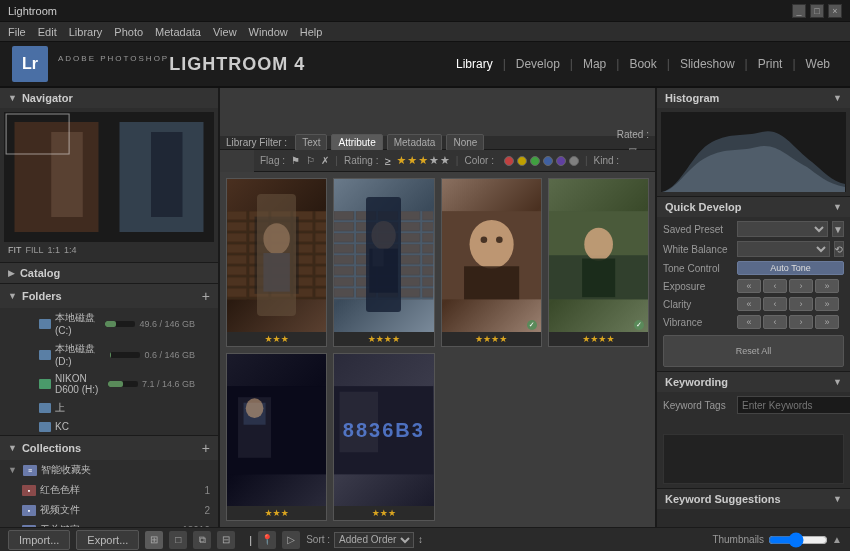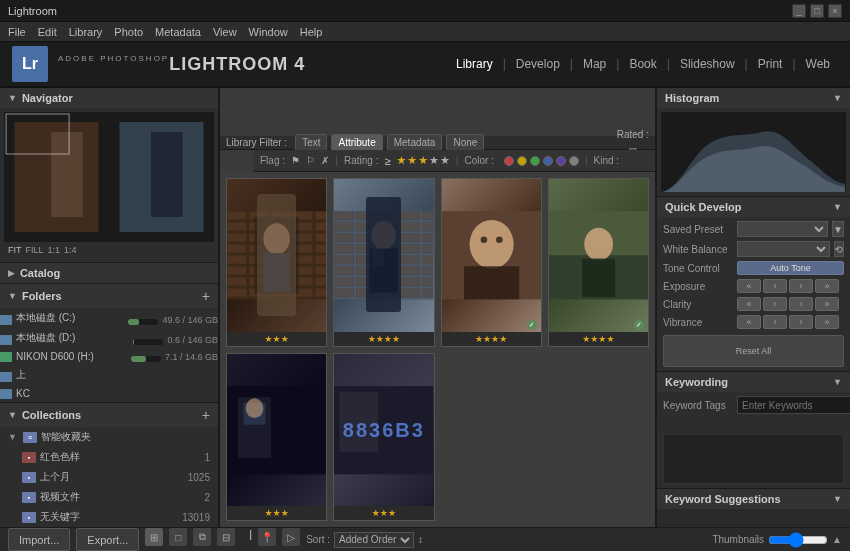--- a/index.html
+++ b/index.html
@@ -169,24 +169,25 @@
     }
     #nav-controls {
       display: flex;
       gap: 4px;
       padding: 3px 4px;
       font-size: 9px;
       color: #999;
     }
     .folder-item {
       display: flex;
-      padding: 3px 0;
-      cursor: pointer;
-      align-items: flex-end;
+      padding: 3px 23px;
+      cursor: pointer;
+      align-items: center;
       gap: 4px;
+      margin-left: 16px;
     }
     .folder-icon {
       width: 12px;
       height: 10px;
       background: #5a7fa5;
       border-radius: 1px;
       flex-shrink: 0;
     }
     .folder-label { color: #bbb; font-size: 10px; flex: 1; }
     .folder-size { color: #888; font-size: 9px; }
@@ -557,20 +558,21 @@
       justify-content: center;
       cursor: pointer;
     }
 
     
     #bottom-bar {
       height: 24px;
       background: #2a2a2a;
       border-top: 1px solid #1a1a1a;
       display: flex;
+      align-items: center;
       padding: 0 8px;
       gap: 6px;
     }
     .bottom-icon {
       width: 18px;
       height: 18px;
       background: #444;
       border-radius: 2px;
       display: flex;
       align-items: center;
@@ -742,27 +744,20 @@
             <span style="font-size:7px;color:#fff">≡</span>
           </div>
           <span class="coll-label">智能收藏夹</span>
         </div>
         <div class="collection-group" style="padding-left:22px">
           <div class="coll-icon" style="background:#8a4a4a">
             <span style="font-size:7px;color:#fff">▪</span>
           </div>
           <span class="coll-label">红色色样</span>
           <span class="coll-count">1</span>
-        </div>
-        <div class="collection-group" style="padding-left:22px">
-          <div class="coll-icon" style="background:#6a7aaa">
-            <span style="font-size:7px;color:#fff">▪</span>
-          </div>
-          <span class="coll-label">上个月</span>
-          <span class="coll-count">1025</span>
         </div>
         <div class="collection-group" style="padding-left:22px">
           <div class="coll-icon" style="background:#6a7aaa">
             <span style="font-size:7px;color:#fff">▪</span>
           </div>
           <span class="coll-label">视频文件</span>
           <span class="coll-count">2</span>
         </div>
         <div class="collection-group" style="padding-left:22px">
           <div class="coll-icon" style="background:#6a7aaa">

